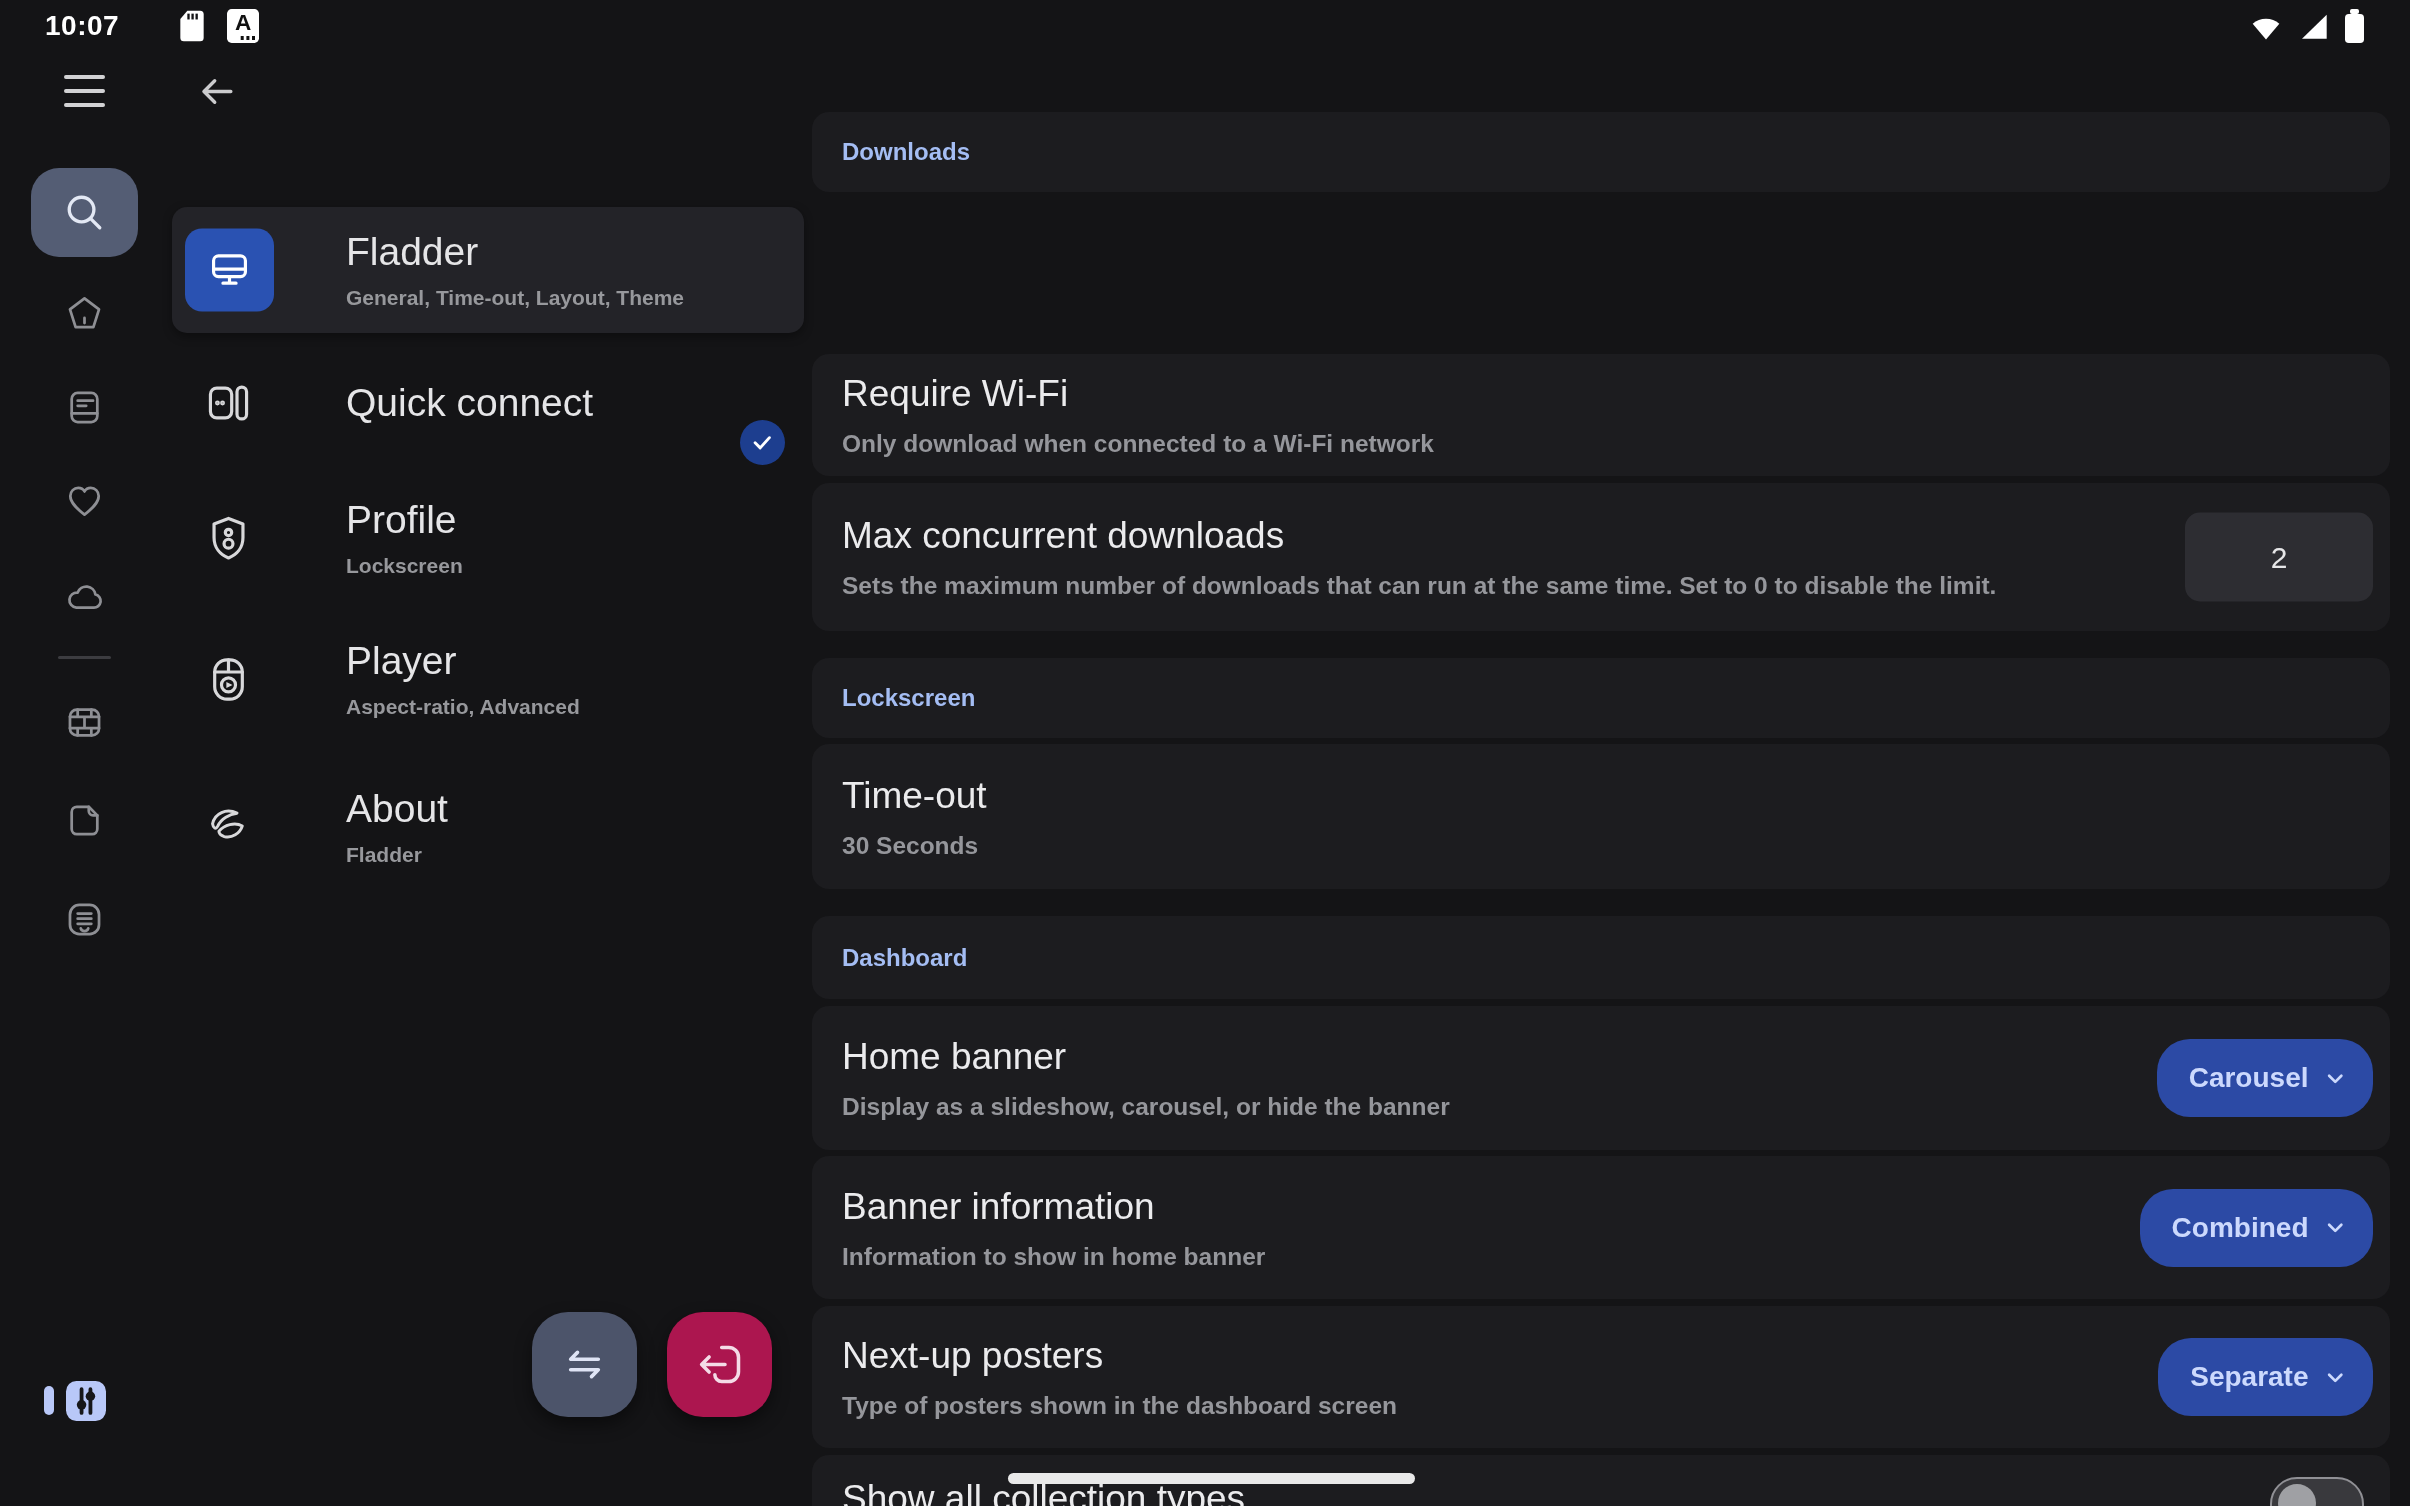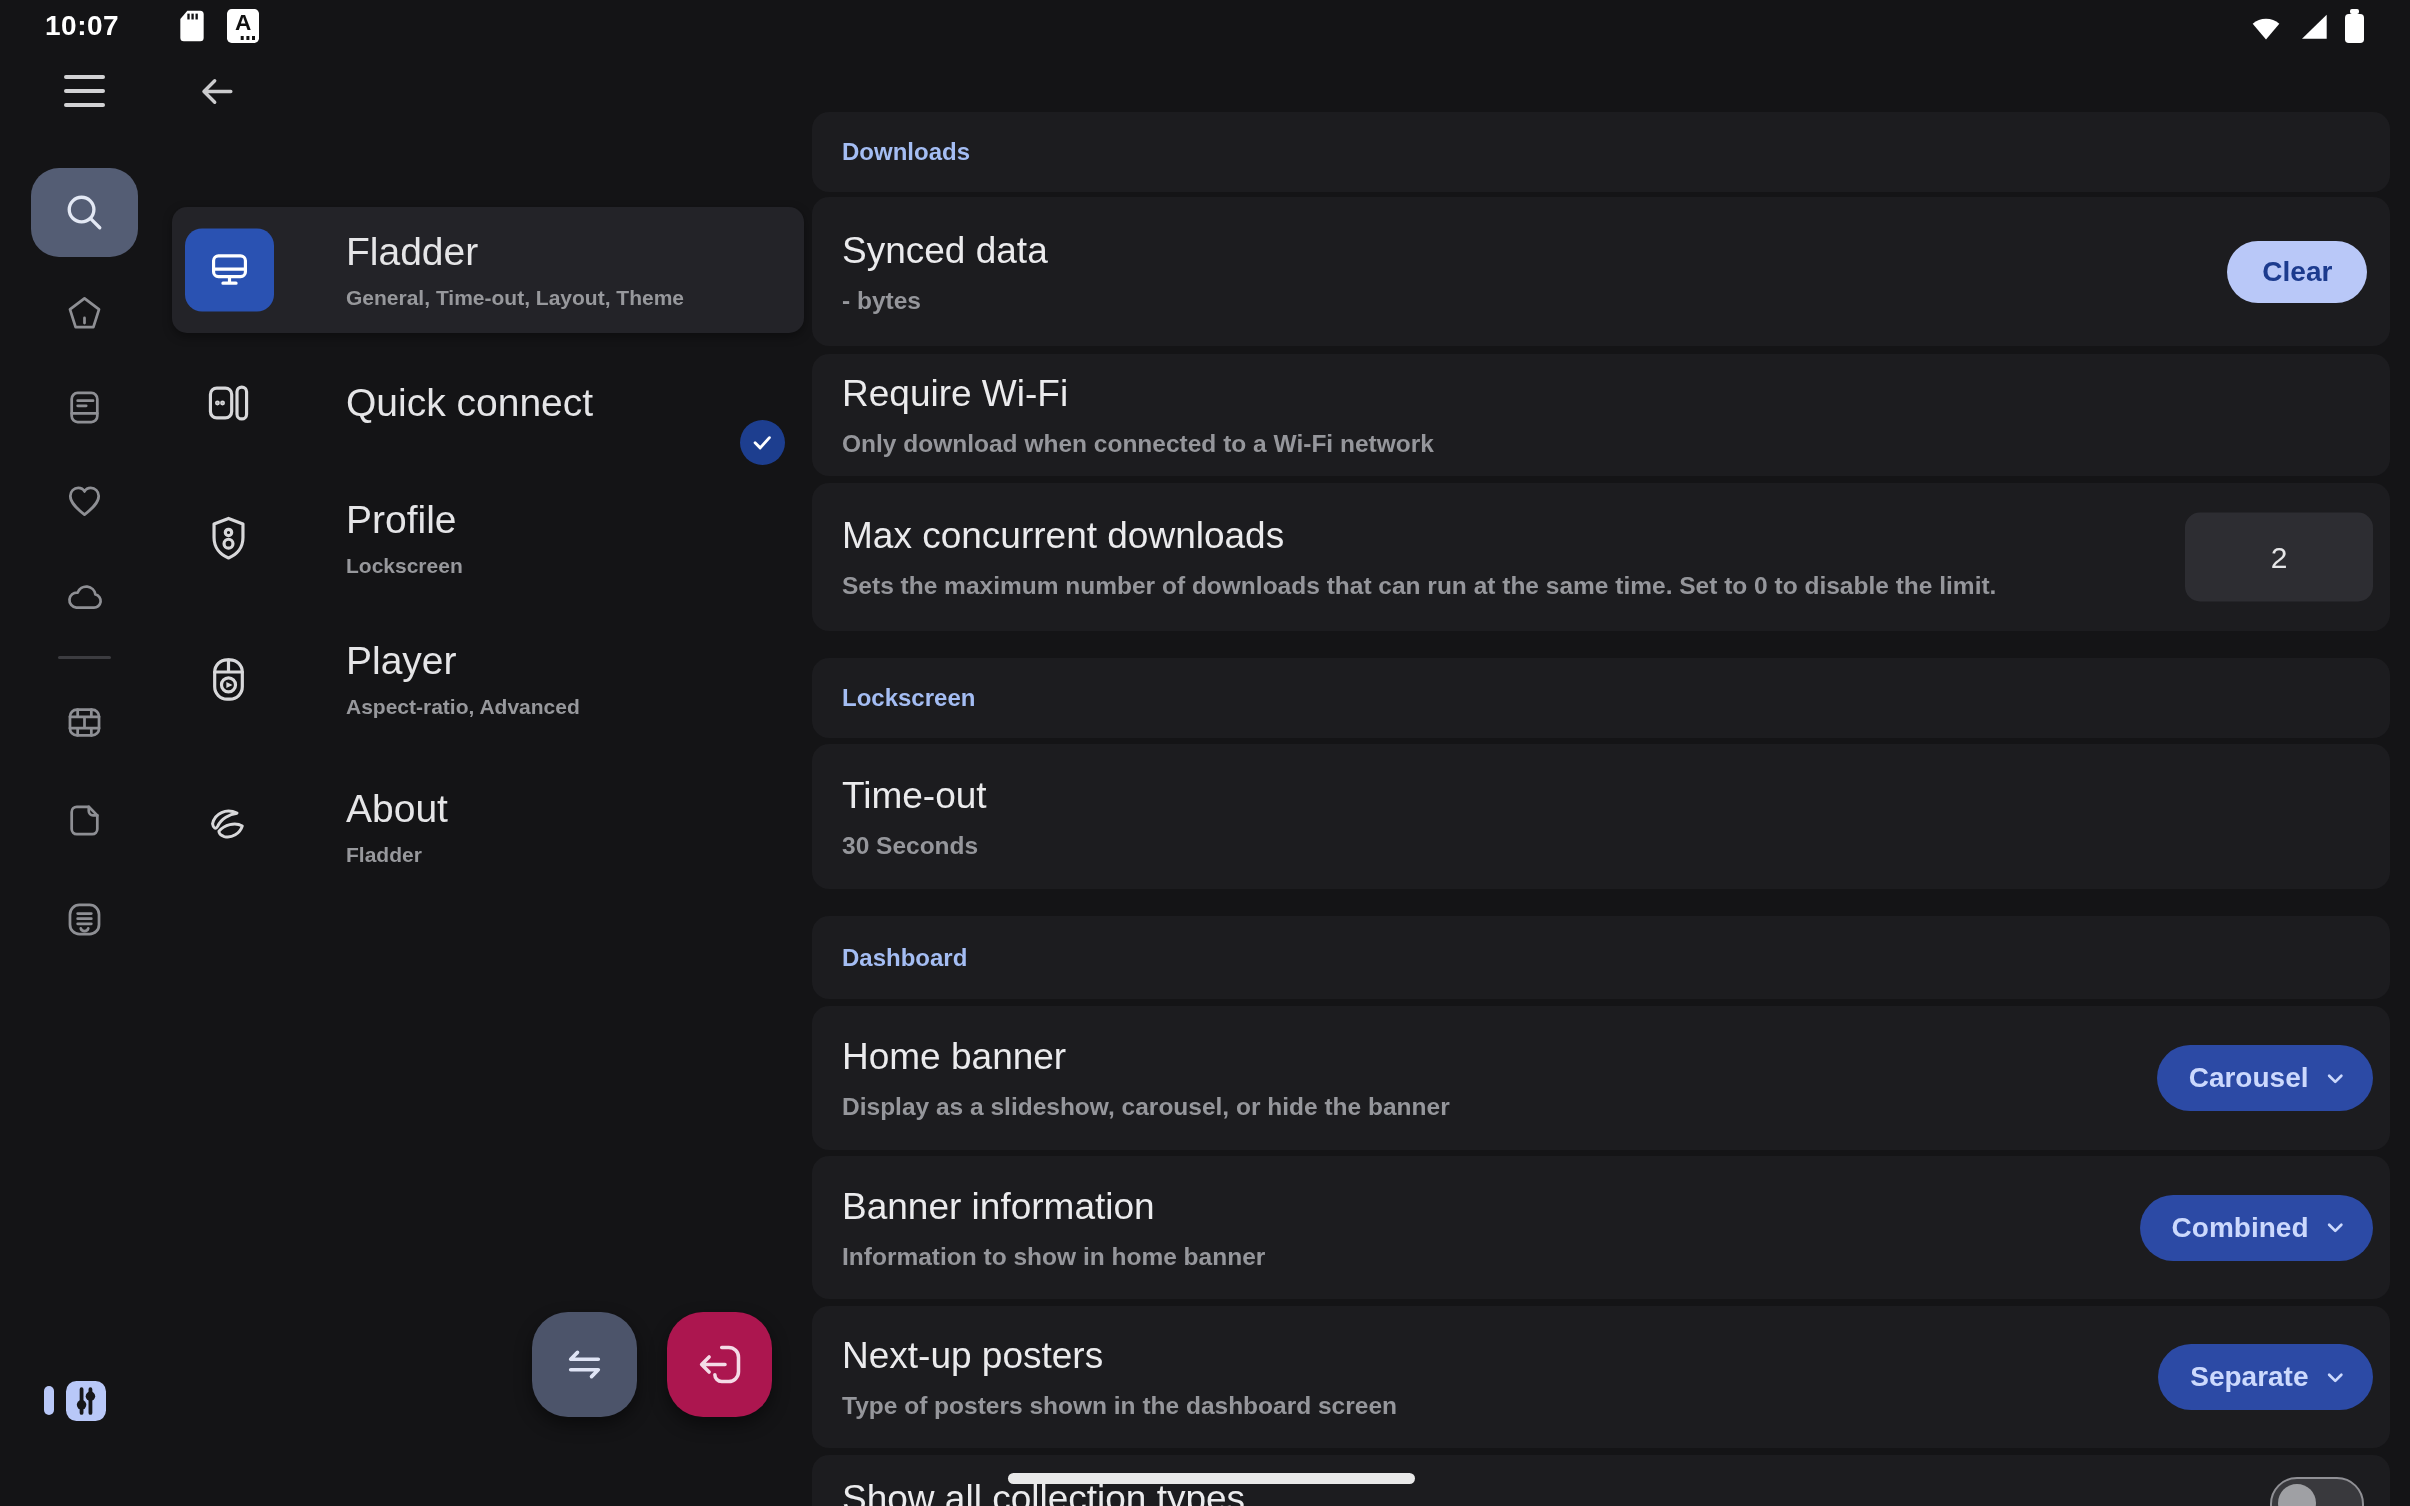--- a/index.html
+++ b/index.html
@@ -51,21 +51,21 @@
   .btn-clear{height:62px;padding:0 35px;border-radius:31px;background:#b9c8f8;color:#1c3b8e;
              font-size:28px;font-weight:700;display:flex;align-items:center;font-family:inherit;border:none;cursor:pointer;}
   .toggle-on{position:relative;width:94px;height:55px;border-radius:27px;background:#b9c8f8;cursor:pointer;}
   .toggle-on .thumb{position:absolute;right:4.7px;top:4.7px;width:45px;height:45px;border-radius:50%;
                     background:#1d3e8f;display:flex;align-items:center;justify-content:center;color:#fff;}
   .toggle-off{position:absolute;right:26px;top:21.7px;width:94px;height:55px;border-radius:27px;
               background:#39393d;border:2.8px solid #909095;box-sizing:border-box;cursor:pointer;z-index:4;}
   .toggle-off .thumb{position:absolute;left:5.6px;top:5.6px;width:38px;height:38px;border-radius:50%;background:#9fa0a4;}
   .num-input{width:188px;height:89px;border-radius:15px;background:#2d2d32;color:#e6e6e8;font-size:30px;
              display:flex;align-items:center;justify-content:center;right:17px;cursor:text;}
-  .dropdown{height:66px;border-radius:33px;background:#2c4aa5;color:#ccd9fd;font-size:28px;font-weight:700;
+  .dropdown{height:78px;border-radius:33px;background:#2c4aa5;color:#ccd9fd;font-size:28px;font-weight:700;
             display:flex;align-items:center;gap:14px;padding:0 26px 0 32px;right:17px;cursor:pointer;}
 
   
   .fab{position:absolute;top:1312px;width:105px;height:105px;border-radius:36px;display:flex;
        align-items:center;justify-content:center;cursor:pointer;box-shadow:0 7.5px 17px rgba(0,0,0,.45);}
   .fab-swap{left:532px;background:#4c546a;color:#dfe4f5;}
   .fab-logout{left:667px;background:#ac164f;color:#f4dbe6;}
 
   
   .task-pill{position:absolute;left:44px;top:1386px;width:10.4px;height:29px;border-radius:5.6px;background:#b9c8f8;}
@@ -247,27 +247,20 @@
     <span class="mi-text">
       <span class="mi-title">About</span>
       <span class="mi-sub">Fladder</span>
     </span>
   </div>
 
   <div class="panel sec-hdr" style="top:112px;height:80px">
     <span>Downloads</span>
   </div>
 
-  <div class="panel" style="top:197px;height:149px">
-    <span class="row-text">
-      <span class="row-title">Synced data</span>
-      <span class="row-sub">- bytes</span>
-    </span>
-    <button class="btn-clear ctrl">Clear</button>
-  </div>
 
   <div class="panel" style="top:354px;height:122px">
     <span class="row-text">
       <span class="row-title">Require Wi-Fi</span>
       <span class="row-sub">Only download when connected to a Wi-Fi network</span>
     </span>
     <span class="toggle-on ctrl">
       <span class="thumb">
         <svg width="24.5" height="24.5" viewBox="0 0 24 24" fill="none" stroke="currentColor" stroke-width="2.8" stroke-linecap="round" stroke-linejoin="round">
             <path d="M5 12.5 10 17.5 19 7.5"></path>

